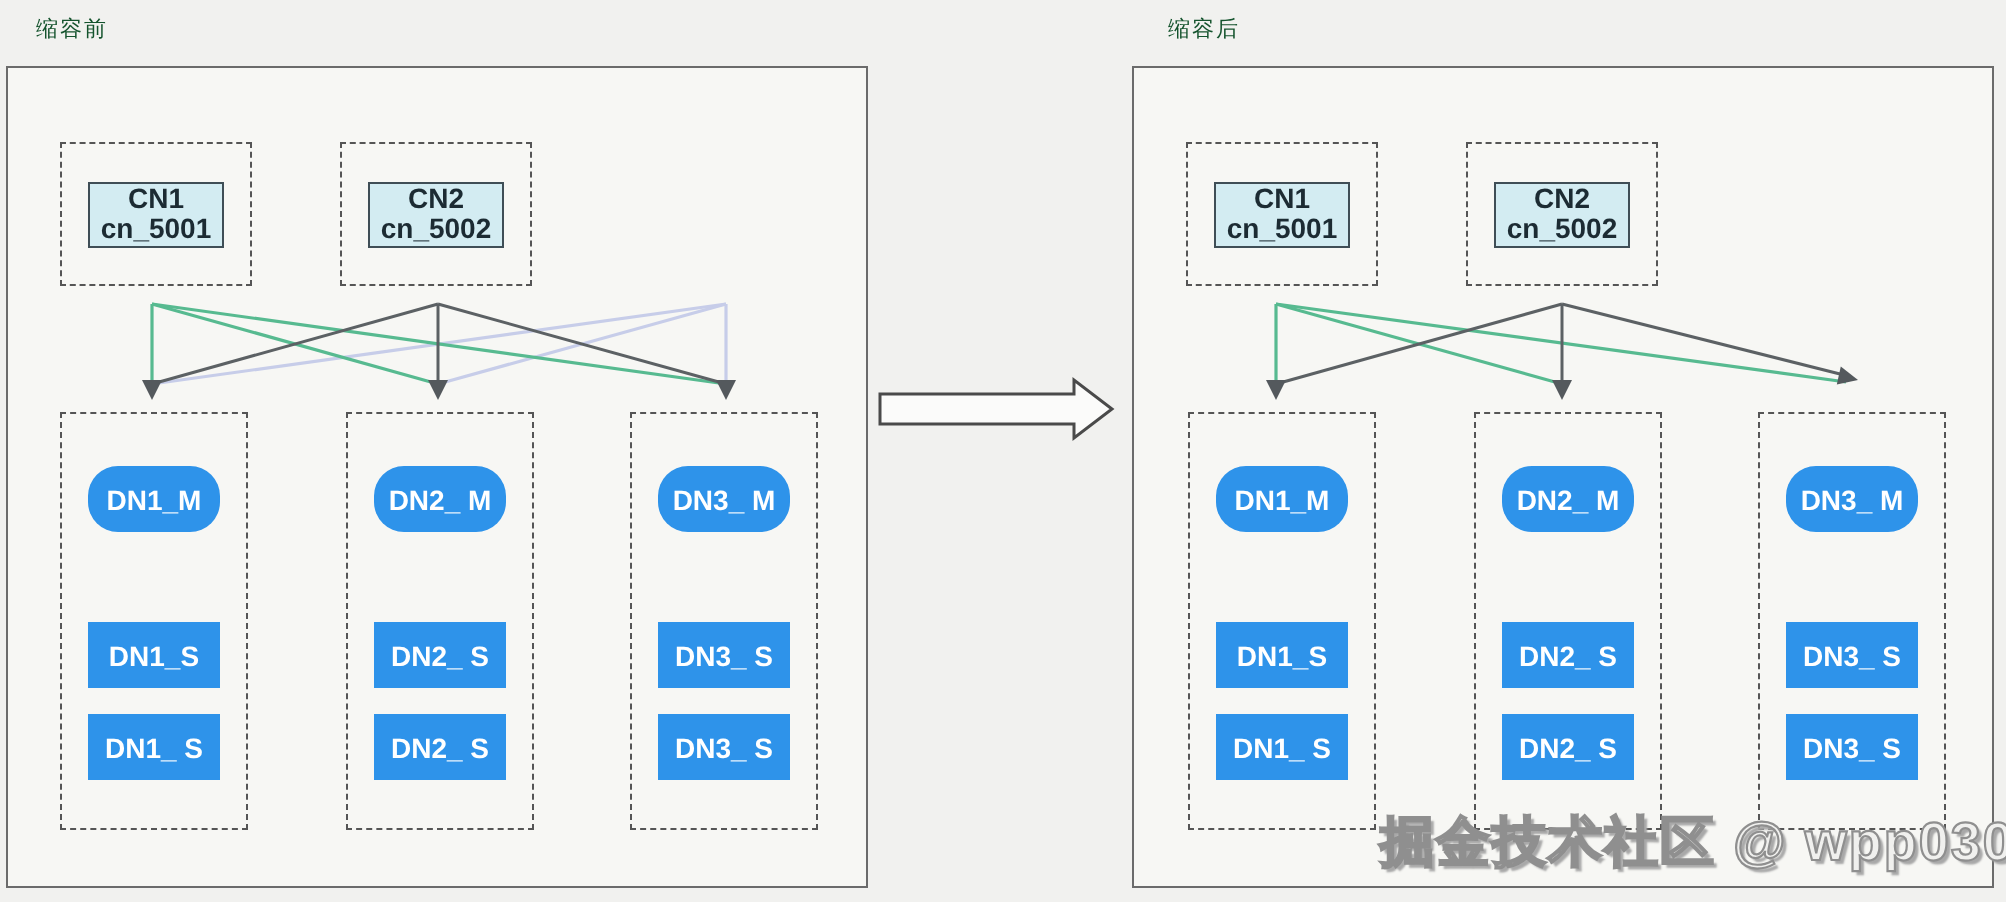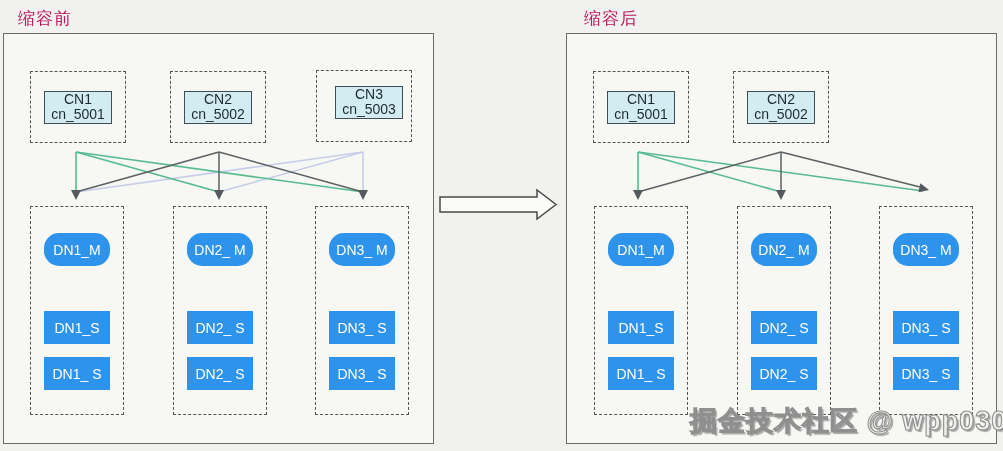--- a/index.html
+++ b/index.html
@@ -6,30 +6,31 @@
   html, body { width: 1003px; height: 451px; }
   body {
     position: relative;
     background: #f1f1ef;
     font-family: "Liberation Sans", sans-serif;
     overflow: hidden;
   }
   .panel-title {
     position: absolute;
     top: 7px;
-    font-size: 17px;
-    color: #be185d;
+    font-size: 11px;
+    color: #14532d;
     letter-spacing: 1px;
   }
   .panel {
     position: absolute;
     top: 33px;
     height: 411px;
     background: #f7f7f4;
     border: 1px solid #6b6b6b;
+    font-weight: bold;
   }
   .links {
     position: absolute;
     left: 0; top: 0;
     pointer-events: none;
   }
   .cn-group {
     position: absolute;
     width: 96px;
     height: 72px;
@@ -125,26 +126,20 @@
       <div>CN1</div>
       <div>cn_5001</div>
     </div>
   </div>
   <div class="cn-group" style="left:166px;top:37px">
     <div class="cn-box">
       <div>CN2</div>
       <div>cn_5002</div>
     </div>
   </div>
-  <div class="cn-group" style="left:312px;top:36px">
-    <div class="cn-box offset-ne">
-      <div>CN3</div>
-      <div>cn_5003</div>
-    </div>
-  </div>
 
   <div class="dn-col" style="left:26px">
     <div class="dn-box dn-1">DN1_M</div>
     <div class="dn-box dn-2">DN1_S</div>
     <div class="dn-box dn-3">DN1_ S</div>
   </div>
   <div class="dn-col" style="left:169px">
     <div class="dn-box dn-1">DN2_ M</div>
     <div class="dn-box dn-2">DN2_ S</div>
     <div class="dn-box dn-3">DN2_ S</div>

